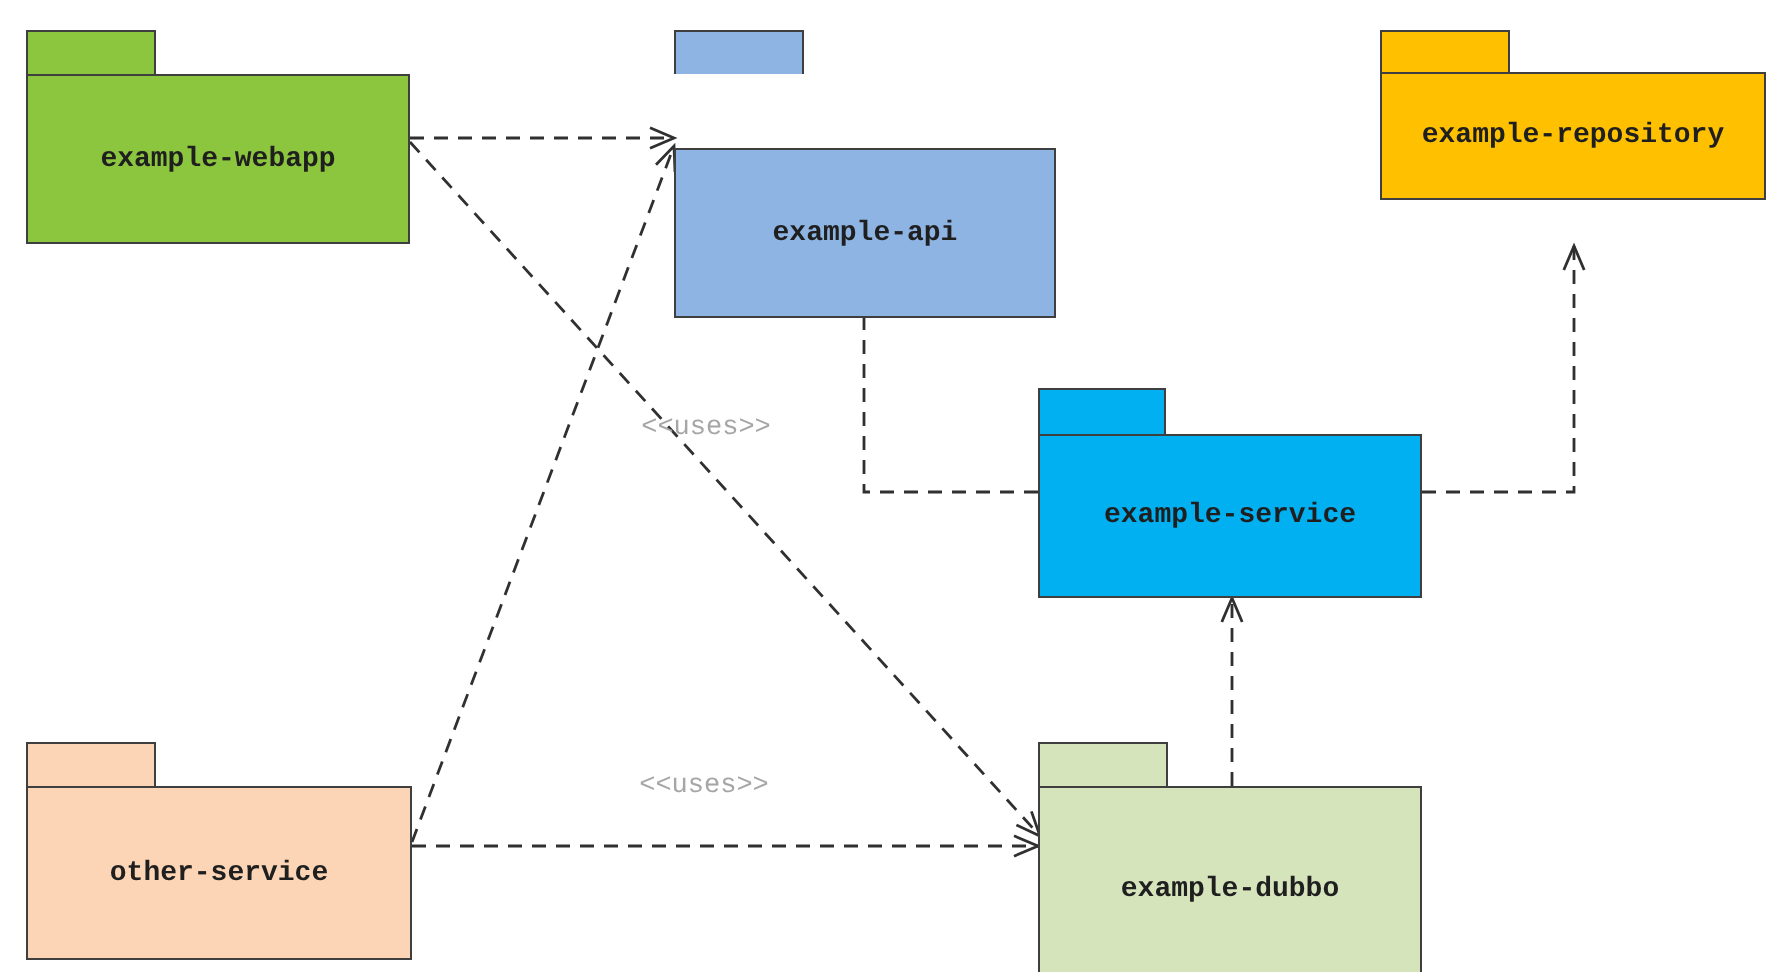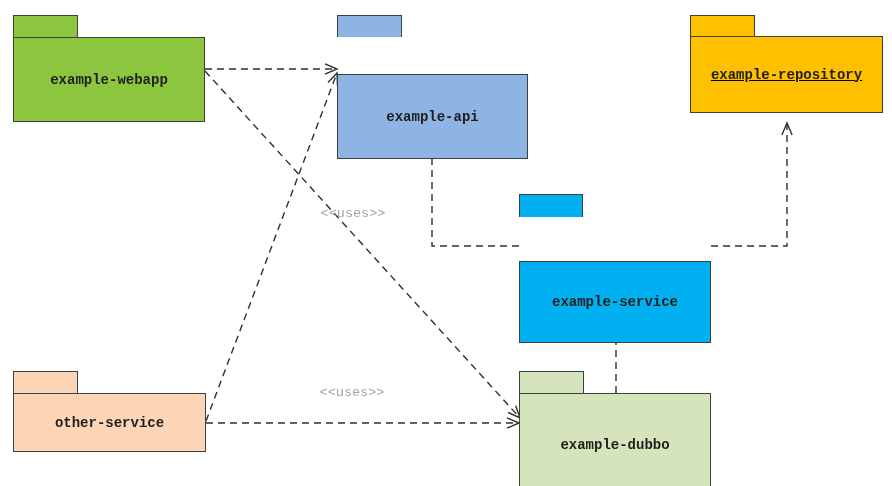--- a/index.html
+++ b/index.html
@@ -89,33 +89,33 @@
       </div>
     </div>
     <div class="pkg" style="left: 337px; top: 15px; width: 191px; height: 107px;">
       <div class="pkg-tab" style="width: 65px; height: 22px; background: rgb(141, 180, 226);"></div>
       <div class="pkg-body" style="top: 22px; height: 85px; background: rgb(141, 180, 226); margin-top: 37px;">
         <span class="pkg-label">example-api</span>
       </div>
     </div>
     <div class="pkg" style="left: 690px; top: 15px; width: 193px; height: 107px;">
       <div class="pkg-tab" style="width: 65px; height: 21px; background: rgb(255, 192, 0);"></div>
-      <div class="pkg-body" style="top: 21px; height: 77px; background: rgb(255, 192, 0); text-decoration: underline;">
+      <div class="pkg-body" style="top: 21px; height: 64px; background: rgb(255, 192, 0);">
         <span class="pkg-label">example-repository</span>
       </div>
     </div>
     <div class="pkg" style="left: 519px; top: 194px; width: 192px; height: 105px;">
       <div class="pkg-tab" style="width: 64px; height: 23px; background: rgb(0, 176, 240);"></div>
-      <div class="pkg-body" style="top: 23px; height: 82px; background: rgb(0, 176, 240); margin-top: 44px;">
+      <div class="pkg-body" style="top: 23px; height: 82px; background: rgb(0, 176, 240);">
         <span class="pkg-label">example-service</span>
       </div>
     </div>
     <div class="pkg" style="left: 13px; top: 371px; width: 193px; height: 105px;">
       <div class="pkg-tab" style="width: 65px; height: 22px; background: rgb(251, 213, 181);"></div>
-      <div class="pkg-body" style="top: 22px; height: 59px; background: rgb(251, 213, 181);">
+      <div class="pkg-body" style="top: 22px; height: 87px; background: rgb(251, 213, 181);">
         <span class="pkg-label">other-service</span>
       </div>
     </div>
     <div class="pkg" style="left: 519px; top: 371px; width: 192px; height: 106px;">
       <div class="pkg-tab" style="width: 65px; height: 22px; background: rgb(214, 228, 188);"></div>
       <div class="pkg-body" style="top: 22px; height: 104px; background: rgb(214, 228, 188);">
         <span class="pkg-label">example-dubbo</span>
       </div>
     </div>
   </div>

